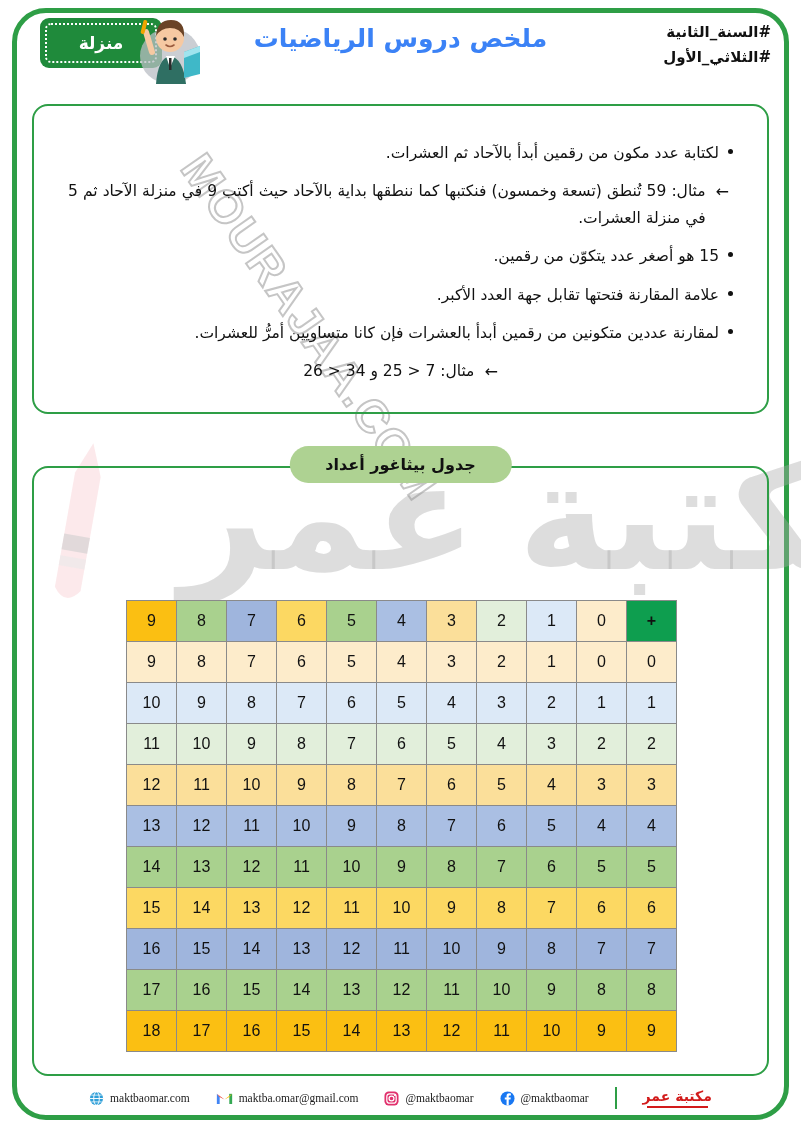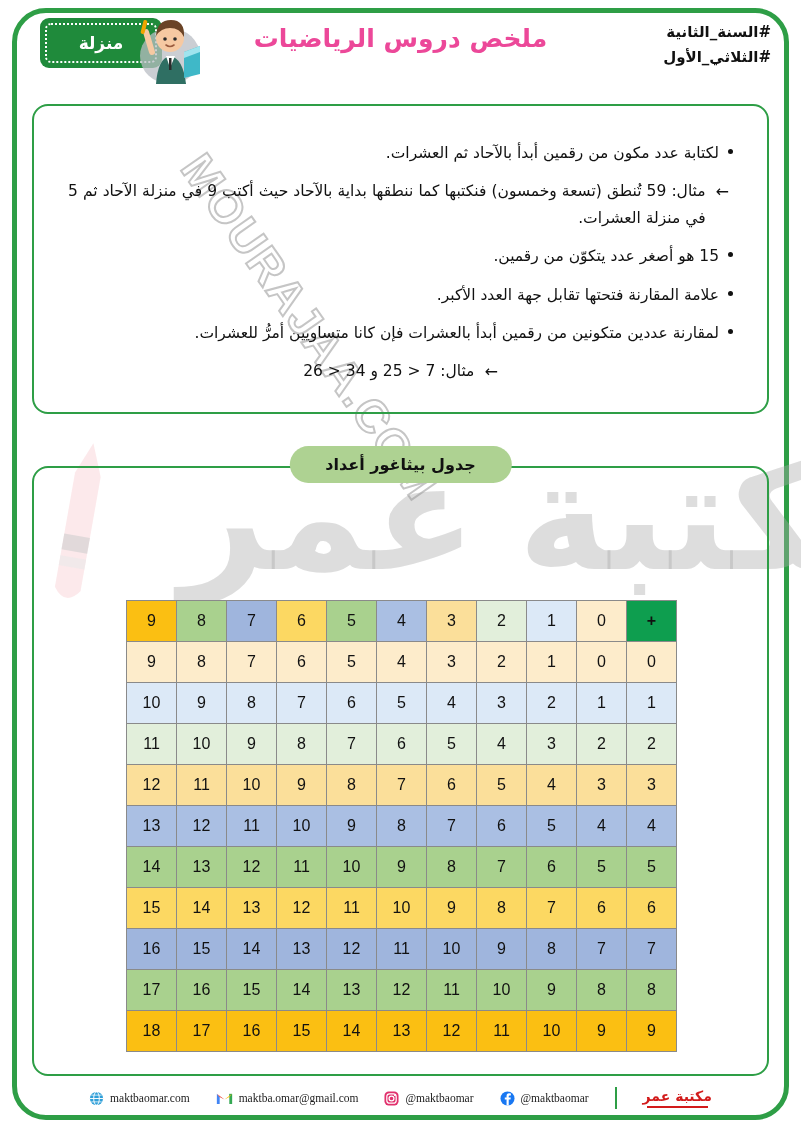--- a/index.html
+++ b/index.html
@@ -73,21 +73,21 @@
     color: #111111;
     line-height: 1.65;
     font-family: "DejaVu Sans", sans-serif;
   }
   .main-title {
     position: absolute;
     left: 0; right: 0; top: 16px;
     text-align: center;
     font-size: 25px;
     font-weight: 700;
-    color: #ec4899;
+    color: #3b82f6;
     direction: rtl;
     font-family: "DejaVu Sans", sans-serif;
   }
   .badge-wrap {
     position: absolute;
     left: 22px; top: 4px;
     width: 170px; height: 70px;
   }
   .badge {
     position: absolute;

